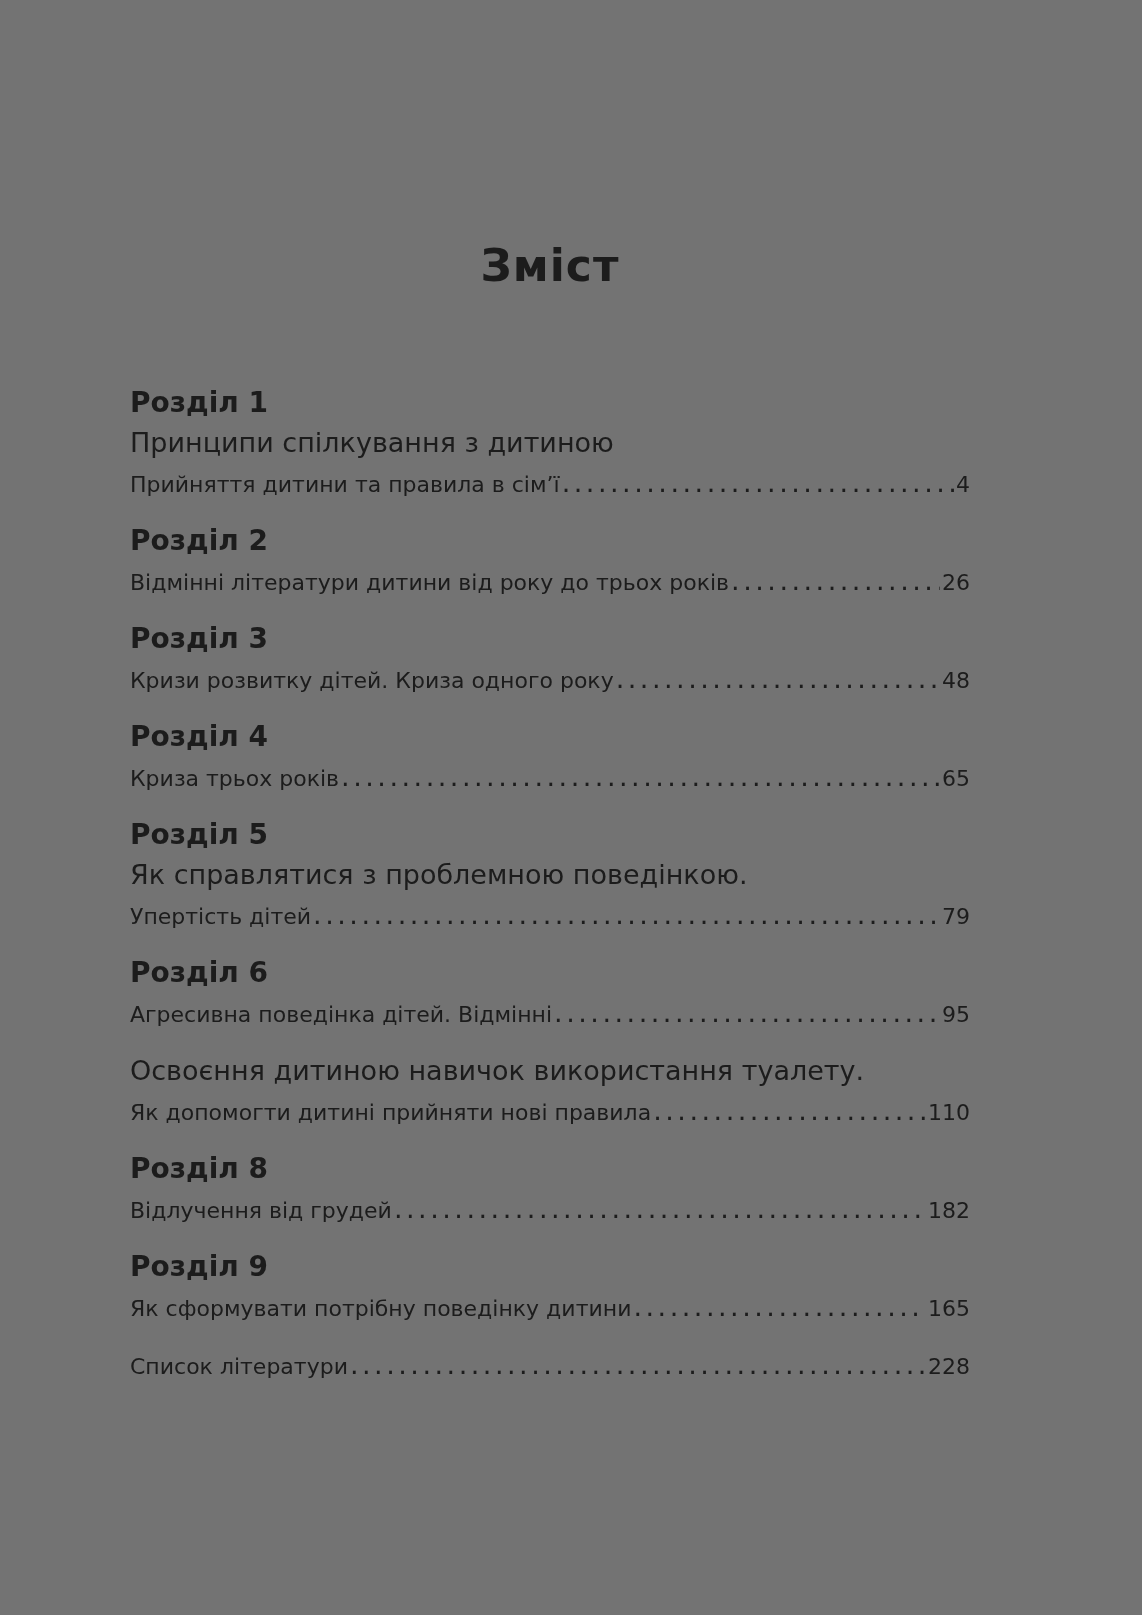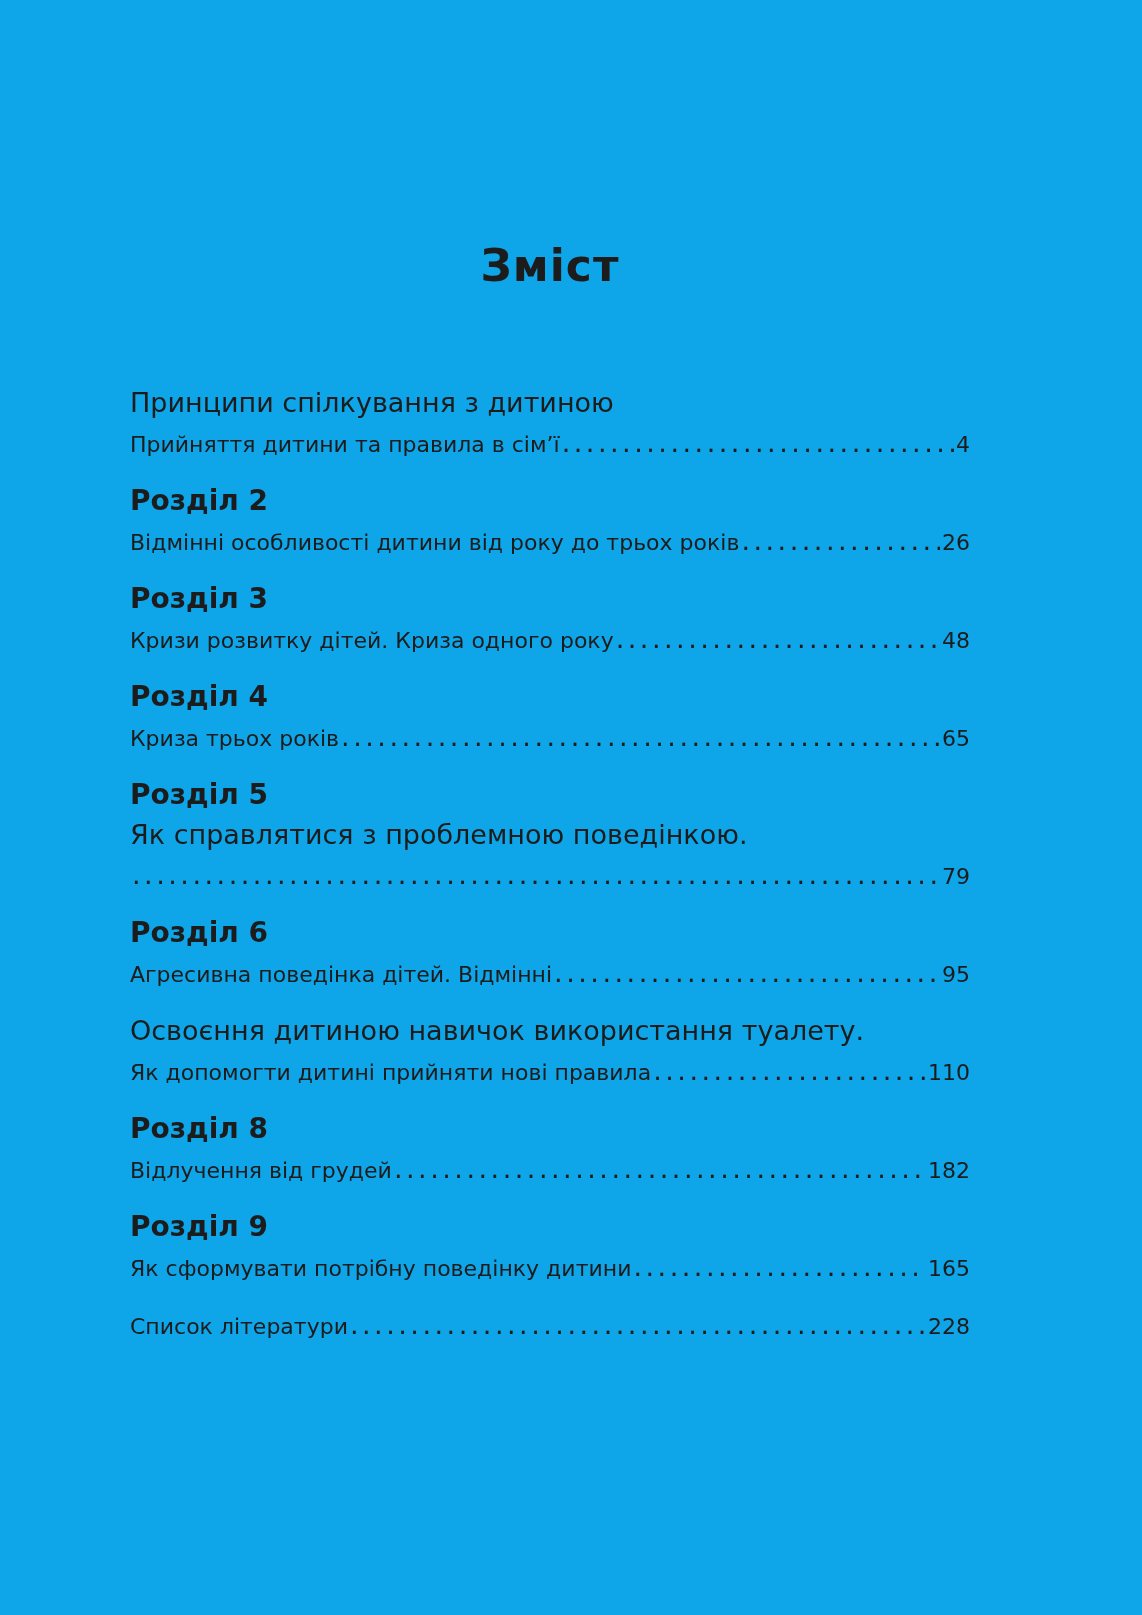--- a/index.html
+++ b/index.html
@@ -5,21 +5,21 @@
   * { margin: 0; padding: 0; box-sizing: border-box; }
   html, body { background: #ffffff; }
   body {
     font-family: "DejaVu Sans", "Liberation Sans", sans-serif;
     color: #1c1c1c;
   }
   .page {
     position: relative;
     width: 1142px;
     min-height: 1615px;
-    background: #0ea5e9;
+    background: #737373;
     padding: 240px 172px 60px 130px;
   }
   .title {
     text-align: center;
     font-size: 44px;
     font-weight: bold;
     letter-spacing: 1px;
     margin-bottom: 92px;
   }
   .entries { width: 100%; }
@@ -64,31 +64,32 @@
     text-align: right;
   }
 </style>
 </head>
 <body>
 
 <div class="page">
   <h1 class="title">Зміст</h1>
   <div class="entries" id="entries">
       <div class="toc-entry">
+        <div class="chapter">Розділ 1</div>
         <div class="entry-line">Принципи спілкування з дитиною</div>
         <div class="leader-row">
           <span class="leader-text">Прийняття дитини та правила в сім’ї</span>
           <span class="dots"></span>
           <span class="page-num">4</span>
         </div>
       </div>
       <div class="toc-entry">
         <div class="chapter">Розділ 2</div>
         <div class="leader-row">
-          <span class="leader-text">Відмінні особливості дитини від року до трьох років</span>
+          <span class="leader-text">Відмінні літератури дитини від року до трьох років</span>
           <span class="dots"></span>
           <span class="page-num">26</span>
         </div>
       </div>
       <div class="toc-entry">
         <div class="chapter">Розділ 3</div>
         <div class="leader-row">
           <span class="leader-text">Кризи розвитку дітей. Криза одного року</span>
           <span class="dots"></span>
           <span class="page-num">48</span>
@@ -99,20 +100,21 @@
         <div class="leader-row">
           <span class="leader-text">Криза трьох років</span>
           <span class="dots"></span>
           <span class="page-num">65</span>
         </div>
       </div>
       <div class="toc-entry">
         <div class="chapter">Розділ 5</div>
         <div class="entry-line">Як справлятися з проблемною поведінкою.</div>
         <div class="leader-row">
+          <span class="leader-text">Упертість дітей</span>
           <span class="dots"></span>
           <span class="page-num">79</span>
         </div>
       </div>
       <div class="toc-entry">
         <div class="chapter">Розділ 6</div>
         <div class="leader-row">
           <span class="leader-text">Агресивна поведінка дітей. Відмінні</span>
           <span class="dots"></span>
           <span class="page-num">95</span>

